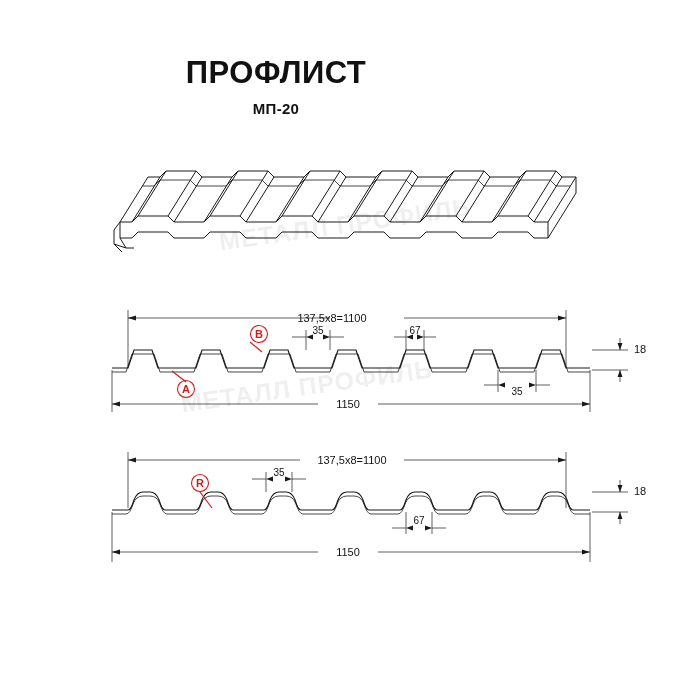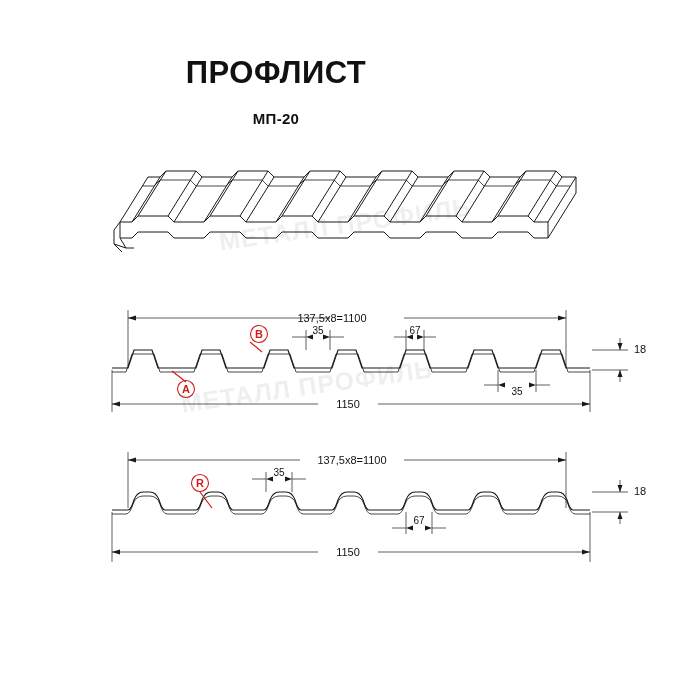--- a/index.html
+++ b/index.html
@@ -30,21 +30,21 @@
     text-align: center;
   }
   .main-title {
     font-size: 31px;
     font-weight: bold;
     letter-spacing: 0.5px;
     color: #111111;
     line-height: 1.1;
   }
   .sub-title {
-    margin-top: 20px;
+    margin-top: 10px;
     font-size: 15px;
     font-weight: bold;
     color: #111111;
     letter-spacing: 0.3px;
   }
 
   
   .drawing {
     position: absolute;
     left: 0;

